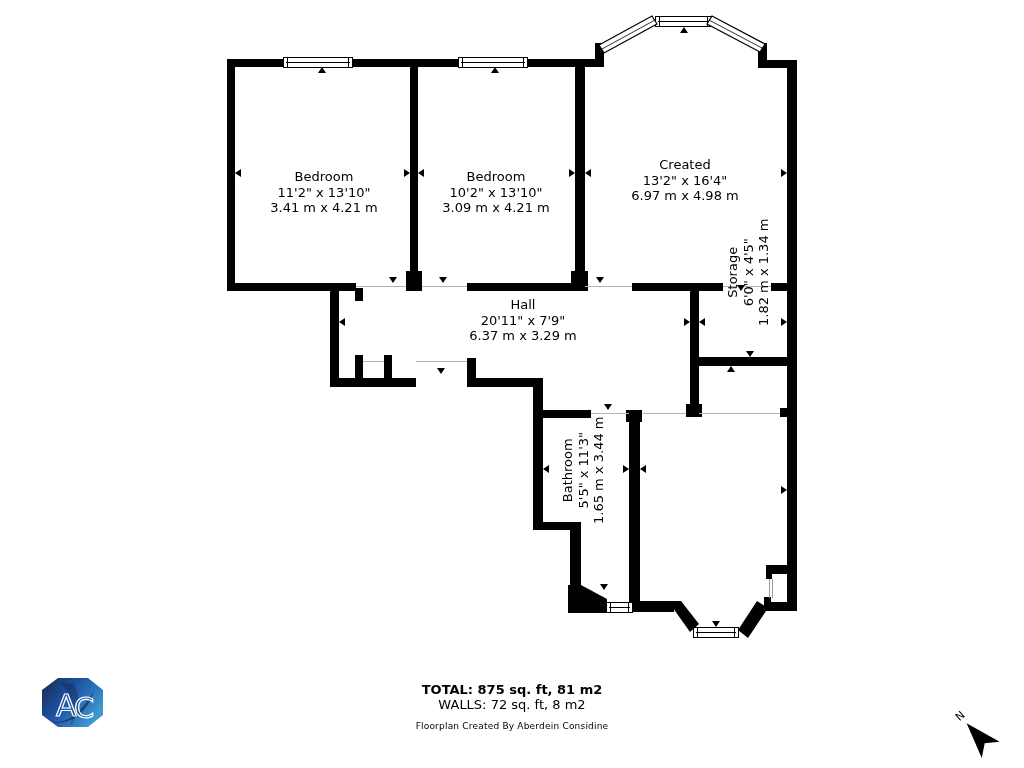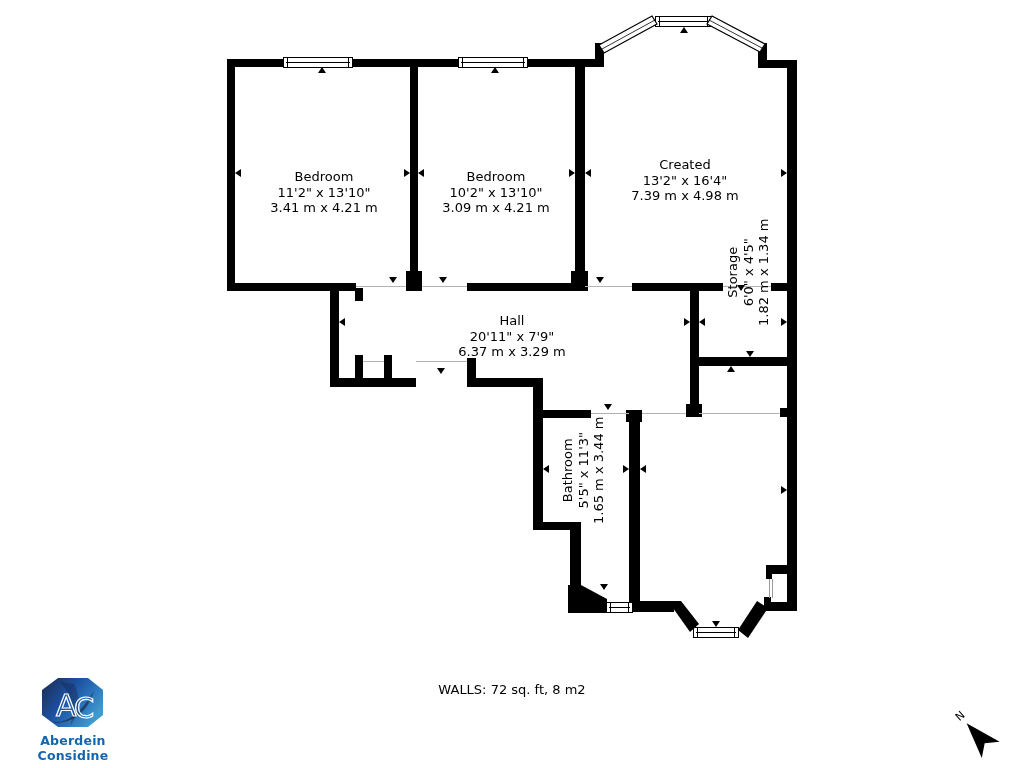--- a/index.html
+++ b/index.html
@@ -189,41 +189,42 @@
     <span class="nm">3.41 m x 4.21 m</span>
   </div>
   <div class="roomlabel" style="left:396px;top:169px;width:200px;">
     <span class="nm">Bedroom</span>
     <span class="nm">10'2" x 13'10"</span>
     <span class="nm">3.09 m x 4.21 m</span>
   </div>
   <div class="roomlabel" style="left:585px;top:157px;width:200px;">
     <span class="nm">Created</span>
     <span class="nm">13'2" x 16'4"</span>
-    <span class="nm">7.39 m x 4.98 m</span>
-  </div>
-  <div class="roomlabel" style="left:412px;top:297px;width:200px;margin-top:16px;">
+    <span class="nm">6.97 m x 4.98 m</span>
+  </div>
+  <div class="roomlabel" style="left:423px;top:297px;width:200px;">
     <span class="nm">Hall</span>
     <span class="nm">20'11" x 7'9"</span>
     <span class="nm">6.37 m x 3.29 m</span>
   </div>
   <div class="rotwrap" style="left:688px;top:217px;width:120px;height:110px;">
     <div class="roomlabel rot" style="position:static;width:120px;">
       <span class="nm">Storage</span>
       <span class="nm">6'0" x 4'5"</span>
       <span class="nm">1.82 m x 1.34 m</span>
     </div>
   </div>
   <div class="rotwrap" style="left:518px;top:410px;width:130px;height:120px;">
     <div class="roomlabel rot" style="position:static;width:130px;">
       <span class="nm">Bathroom</span>
       <span class="nm">5'5" x 11'3"</span>
       <span class="nm">1.65 m x 3.44 m</span>
     </div>
   </div>
 
   <div class="summary">
+    <div class="tot">TOTAL: 875 sq. ft, 81 m2</div>
     <div>WALLS: 72 sq. ft, 8 m2</div>
-  </div>
-
-  <div class="wordmark">Aberdein Considine</div>
+    <div class="credit">Floorplan Created By Aberdein Considine</div>
+  </div>
+
 
 </div>
 
 </body></html>

